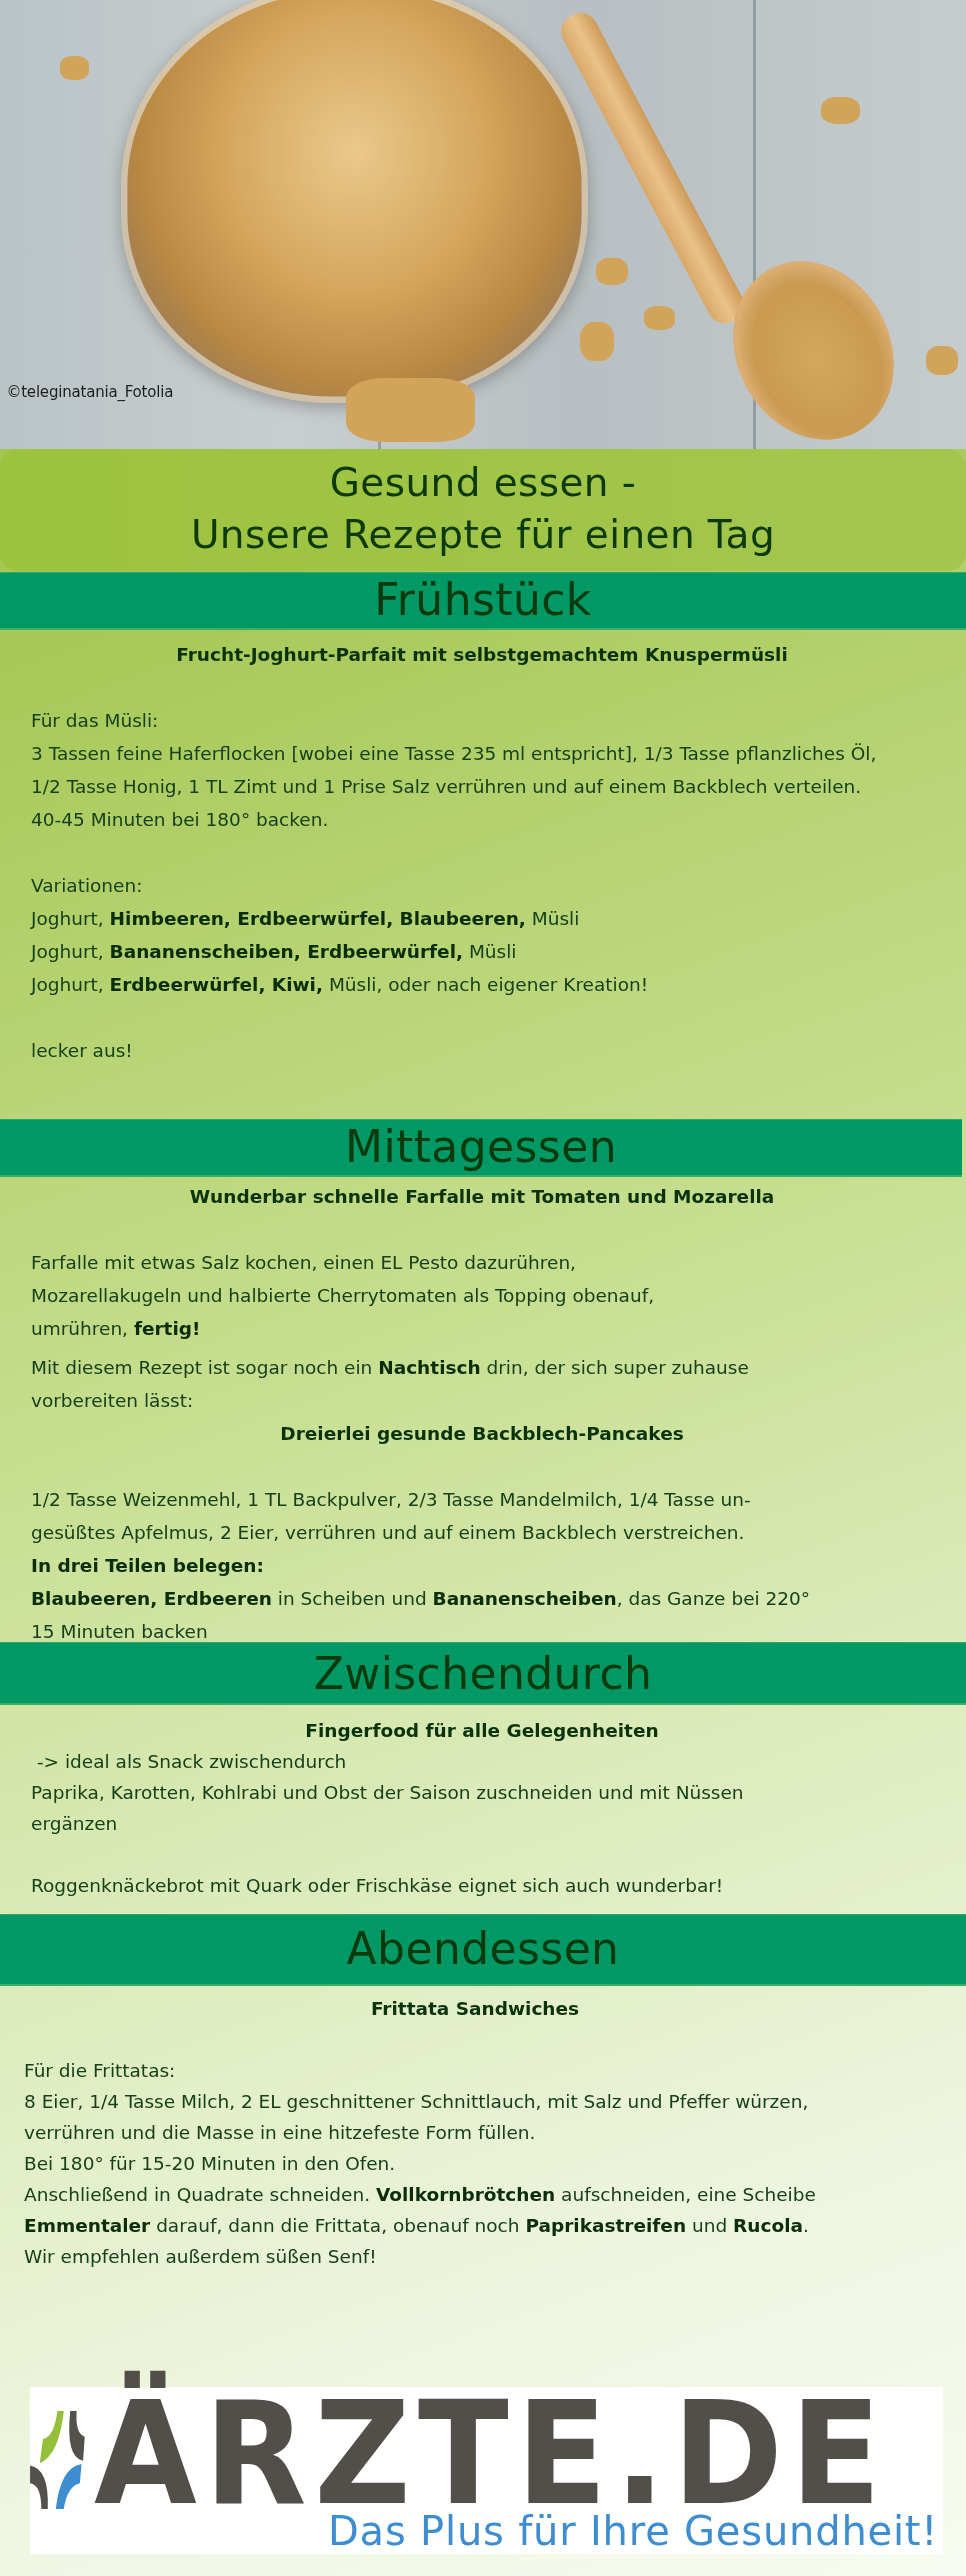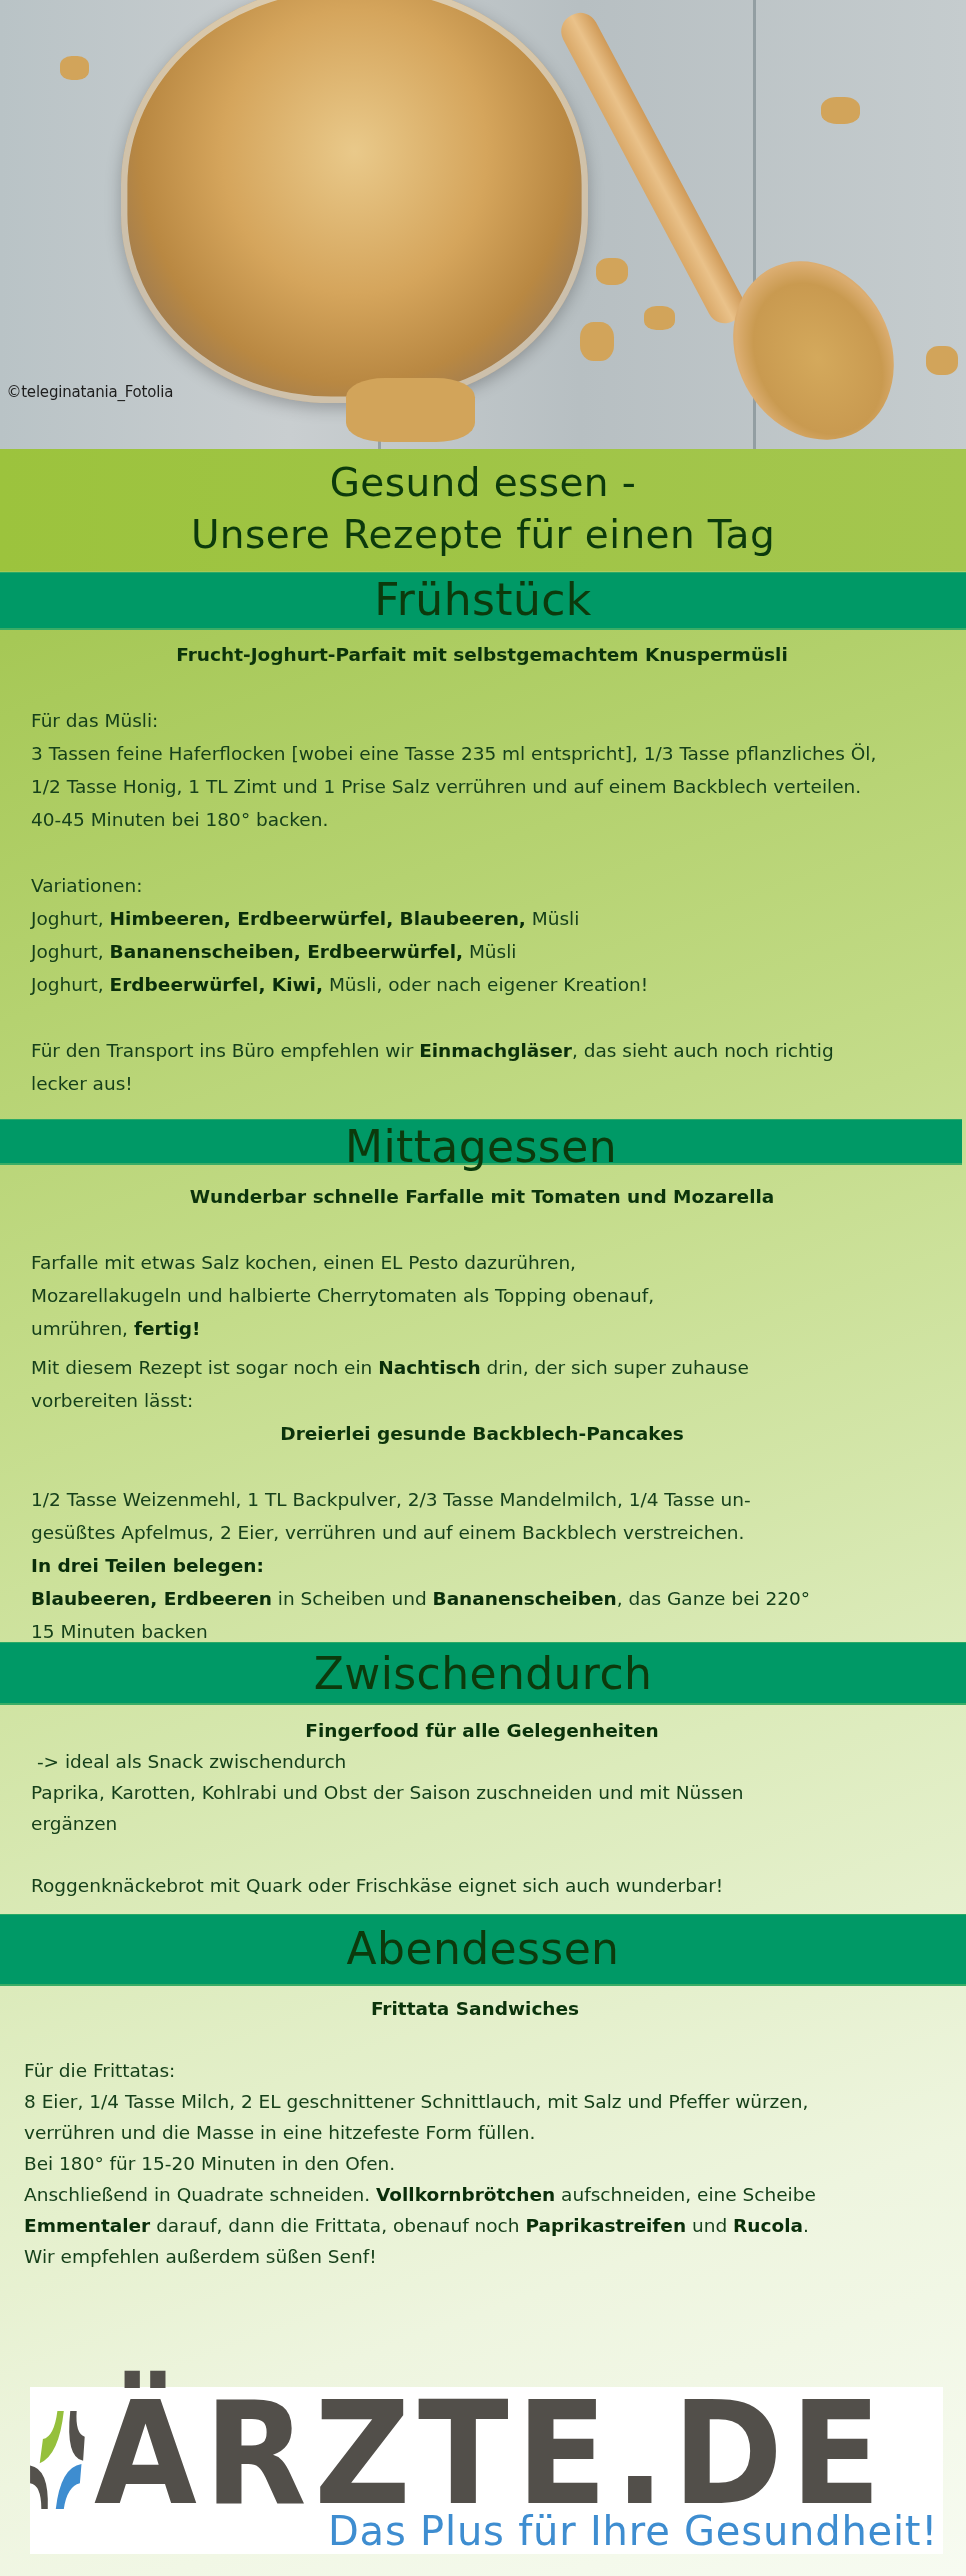--- a/index.html
+++ b/index.html
@@ -38,20 +38,21 @@
   .photo-credit {
     left: 6.4px; top: 383px; font-size: 15px; color: #1e1e1e;
     font-family: "DejaVu Sans", sans-serif; letter-spacing: -0.2px;
   }
 
   
   .title-area {
     left: 0; top: 449px; width: 966px; height: 122px;
     background: linear-gradient(90deg, #9cc33d, #a4c64f);
     text-align: center;
+    border-radius: 18px;
   }
   .title-line {
     display: block; font-size: 39px; line-height: 52px; color: #0c3a0c;
     font-family: "DejaVu Sans", sans-serif; font-weight: normal; letter-spacing: 0.4px;
   }
   .title-area .title-line:first-child { margin-top: 8px; }
 
   
   .bar {
     left: 0; width: 966px; background: #009966;
@@ -115,25 +116,24 @@
   <span class="p">Für das Müsli:</span>
   <span class="p">3 Tassen feine Haferflocken [wobei eine Tasse 235 ml entspricht], 1/3 Tasse pflanzliches Öl,</span>
   <span class="p">1/2 Tasse Honig, 1 TL Zimt und 1 Prise Salz verrühren und auf einem Backblech verteilen.</span>
   <span class="p">40-45 Minuten bei 180° backen.</span>
   <span class="gap"></span>
   <span class="p">Variationen:</span>
   <span class="p"><span>Joghurt, </span><span class="b">Himbeeren, Erdbeerwürfel, Blaubeeren,</span><span> Müsli</span></span>
   <span class="p"><span>Joghurt, </span><span class="b">Bananenscheiben, Erdbeerwürfel,</span><span> Müsli</span></span>
   <span class="p"><span>Joghurt, </span><span class="b">Erdbeerwürfel, Kiwi,</span><span> Müsli, oder nach eigener Kreation!</span></span>
   <span class="gap"></span>
-  <span class="p"><span>Für den Transport ins Büro empfehlen wir </span><span class="b">Einmachgläser</span><span>, das sieht auch noch richtig</span></span>
   <span class="p">lecker aus!</span>
 </div>
 
-<div class="abs bar" style="top:1119px;height:46px;line-height:53px;width:962px">Mittagessen</div>
+<div class="abs bar" style="top:1119px;height:58px;line-height:53px;width:962px">Mittagessen</div>
 <div class="abs content" style="top:1180px">
   <span class="p h">Wunderbar schnelle Farfalle mit Tomaten und Mozarella</span>
   <span class="gap"></span>
   <span class="p">Farfalle mit etwas Salz kochen, einen EL Pesto dazurühren,</span>
   <span class="p">Mozarellakugeln und halbierte Cherrytomaten als Topping obenauf,</span>
   <span class="p"><span>umrühren, </span><span class="b">fertig!</span></span>
   <span class="gap-s"></span>
   <span class="p"><span>Mit diesem Rezept ist sogar noch ein </span><span class="b">Nachtisch</span><span> drin, der sich super zuhause</span></span>
   <span class="p">vorbereiten lässt:</span>
   <span class="p h">Dreierlei gesunde Backblech-Pancakes</span>

